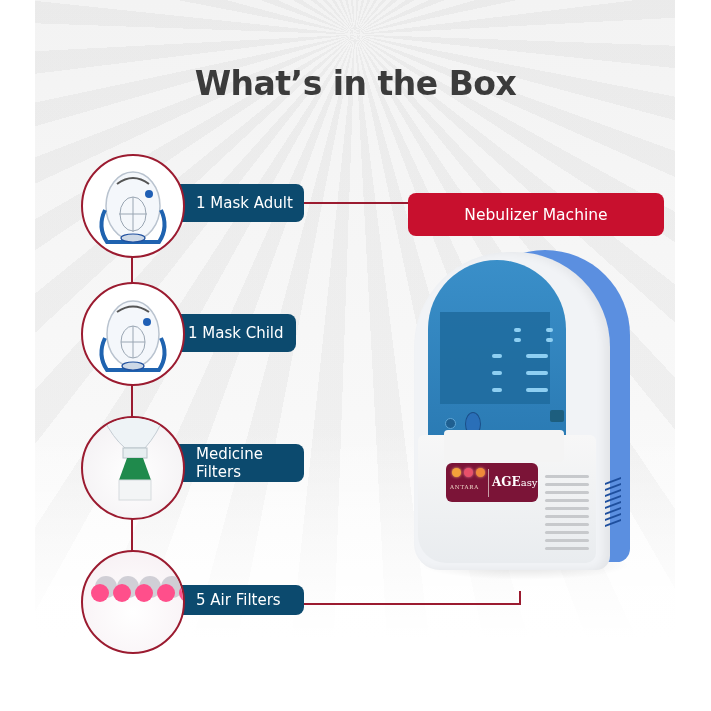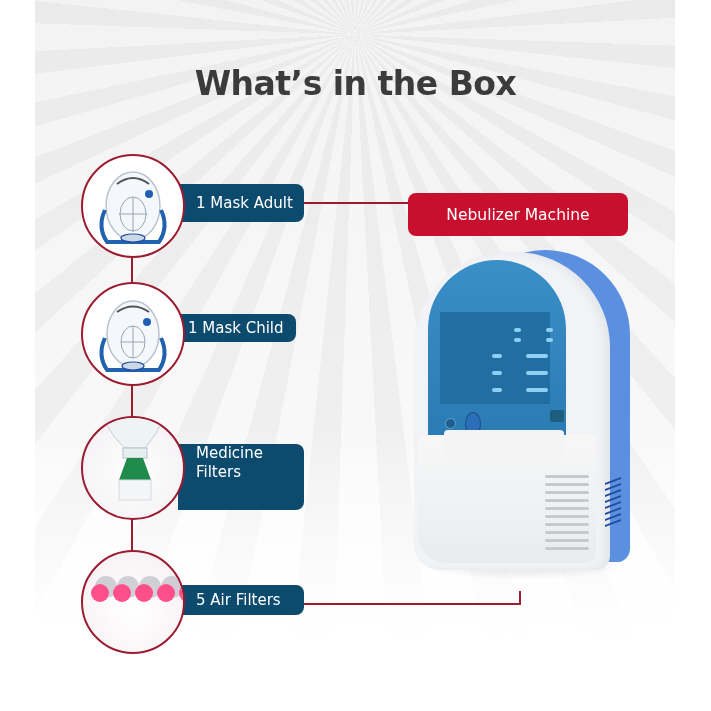--- a/index.html
+++ b/index.html
@@ -24,21 +24,21 @@
   .circle {
     position:absolute; width:100px; height:100px; border-radius:50%;
     border:2px solid #9b1b30; background:#ffffff; z-index:4; overflow:hidden;
   }
   .label {
     position:absolute; background:#0c4a6e; color:#ffffff; border-radius:0 8px 8px 0;
     font-family:"DejaVu Sans", sans-serif; font-size:15px; display:flex; align-items:center;
     padding-left:18px; box-sizing:border-box; z-index:3; line-height:1.25;
   }
   .pill {
-    position:absolute; left:408px; top:193px; width:220px; height:43px; border-radius:8px;
+    position:absolute; left:408px; top:193px; width:256px; height:43px; border-radius:8px;
     background:#c8102e; color:#fff; font-size:15.5px; display:flex; align-items:center; justify-content:center;
     z-index:3;
   }
   
   .machine { position:absolute; left:410px; top:250px; width:220px; height:330px; z-index:2; }
   .m-shadow { position:absolute; left:10px; top:300px; width:210px; height:30px; border-radius:50%;
     background:radial-gradient(ellipse at center, rgba(0,0,0,0.12), rgba(0,0,0,0) 70%); }
   .m-blue-side { position:absolute; left:50px; top:0; width:170px; height:312px;
     background:#5b8fe0; border-radius:90px 90px 14px 14px; }
   .m-white-shell { position:absolute; left:4px; top:2px; width:196px; height:318px;
@@ -105,33 +105,33 @@
     <ellipse cx="42" cy="44" rx="26" ry="33" fill="#f4f7fb" stroke="#b9c3cf" stroke-width="1.5"></ellipse>
     <path d="M26 22 Q42 11 58 22" stroke="#555" stroke-width="2" fill="none"></path>
     <ellipse cx="42" cy="52" rx="12" ry="16" fill="none" stroke="#9aa6b3" stroke-width="1"></ellipse>
     <line x1="42" y1="36" x2="42" y2="68" stroke="#9aa6b3" stroke-width="1"></line>
     <line x1="30" y1="52" x2="54" y2="52" stroke="#9aa6b3" stroke-width="1"></line>
     <circle cx="56" cy="32" r="4" fill="#1f5fb5"></circle>
     <path d="M14 48 Q6 65 16 80 L68 80 Q78 65 70 48" stroke="#1f63b0" stroke-width="4" fill="none"></path>
     <ellipse cx="42" cy="76" rx="11" ry="4" fill="#cdd8e6" stroke="#1f4f9e" stroke-width="1.2"></ellipse>
   </svg>
 </div>
-<div class="label" style="left:170px;top:314px;width:126px;height:28px;">
+<div class="label" style="left:170px;top:314px;width:126px;height:38px;">
   <span>1 Mask Child</span>
 </div>
 
 <div class="circle" style="left:81px;top:416px;background:radial-gradient(circle at 50% 55%, #ffffff, #f1eef1);">
   <svg width="100" height="100" viewBox="0 0 100 100" style="position:absolute;left:0;top:0;">
     <path d="M20 0 Q30 20 42 30 L62 30 Q75 15 80 0" fill="#eef3f6" stroke="#c4ccd3" stroke-width="1"></path>
     <rect x="40" y="30" width="24" height="10" fill="#e7eef0" stroke="#b8c2c8" stroke-width="1"></rect>
     <path d="M44 40 L60 40 L68 62 L36 62 Z" fill="#1f8a4c"></path>
     <rect x="36" y="62" width="32" height="20" fill="#f3f5f6" stroke="#d5dadd" stroke-width="1"></rect>
   </svg>
 </div>
-<div class="label" style="left:178px;top:444px;width:126px;height:66px;flex-direction:column;align-items:flex-start;justify-content:flex-start;">
+<div class="label" style="left:178px;top:444px;width:126px;height:38px;flex-direction:column;align-items:flex-start;justify-content:flex-end;">
   <span>Medicine</span>
   <span>Filters</span>
 </div>
 
 <div class="circle" style="left:81px;top:550px;background:radial-gradient(circle at 50% 60%, #ffffff, #f6eef2);">
   <div class="filters">
     <div class="filter"></div>
     <div class="filter"></div>
     <div class="filter"></div>
     <div class="filter"></div>
@@ -158,20 +158,30 @@
   <div class="slot" style="left:116px;top:104px;width:22px;"></div>
   <div class="slot" style="left:82px;top:121px;width:10px;"></div>
   <div class="slot" style="left:116px;top:121px;width:22px;"></div>
   <div class="slot" style="left:82px;top:138px;width:10px;"></div>
   <div class="slot" style="left:116px;top:138px;width:22px;"></div>
   <div class="knob-small"></div>
   <div class="knob"></div>
   <div class="switch"></div>
   <div class="m-base"></div>
   <div class="m-topface"></div>
+  <div class="badge">
+    <div class="dots">
+      <div class="dot" style="background:#f4a23a;box-shadow:0 0 3px #f6c36a;"></div>
+      <div class="dot" style="background:#e8506a;box-shadow:0 0 3px #f08aa0;"></div>
+      <div class="dot" style="background:#f08a3a;box-shadow:0 0 3px #f6b06a;"></div>
+    </div>
+    <div class="antara">ANTARA</div>
+    <div class="sep"></div>
+    <div class="age"><span style="font-weight:bold;font-size:12px;">AGE</span><span>asy</span></div>
+  </div>
   <div class="vents">
     <div class="vent"></div>
       <div class="vent"></div>
       <div class="vent"></div>
       <div class="vent"></div>
     <div class="vent"></div>
       <div class="vent"></div>
       <div class="vent"></div>
       <div class="vent"></div>
     <div class="vent"></div>

